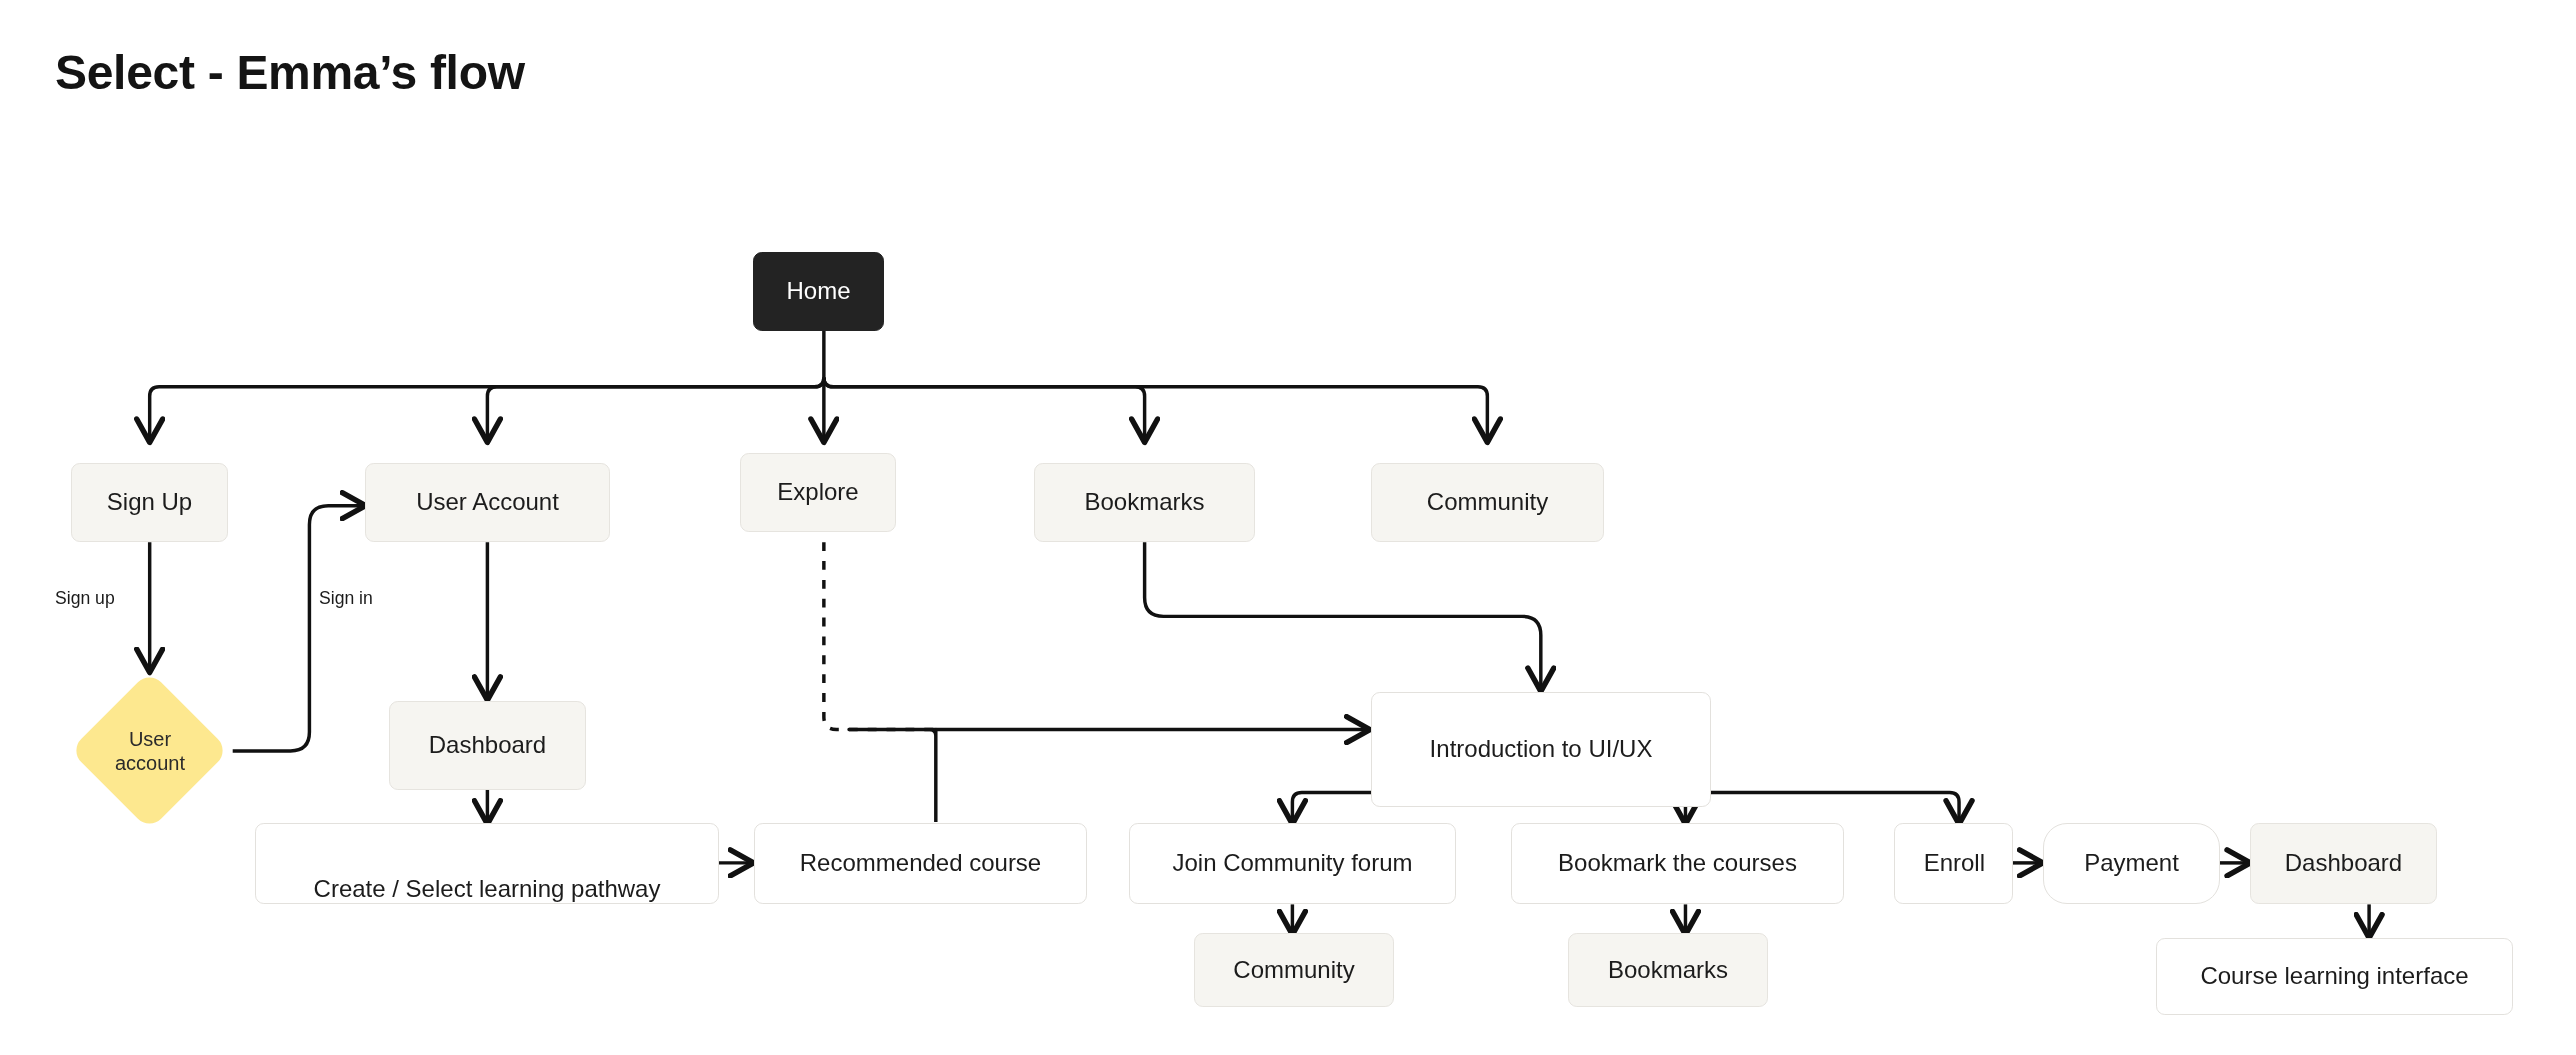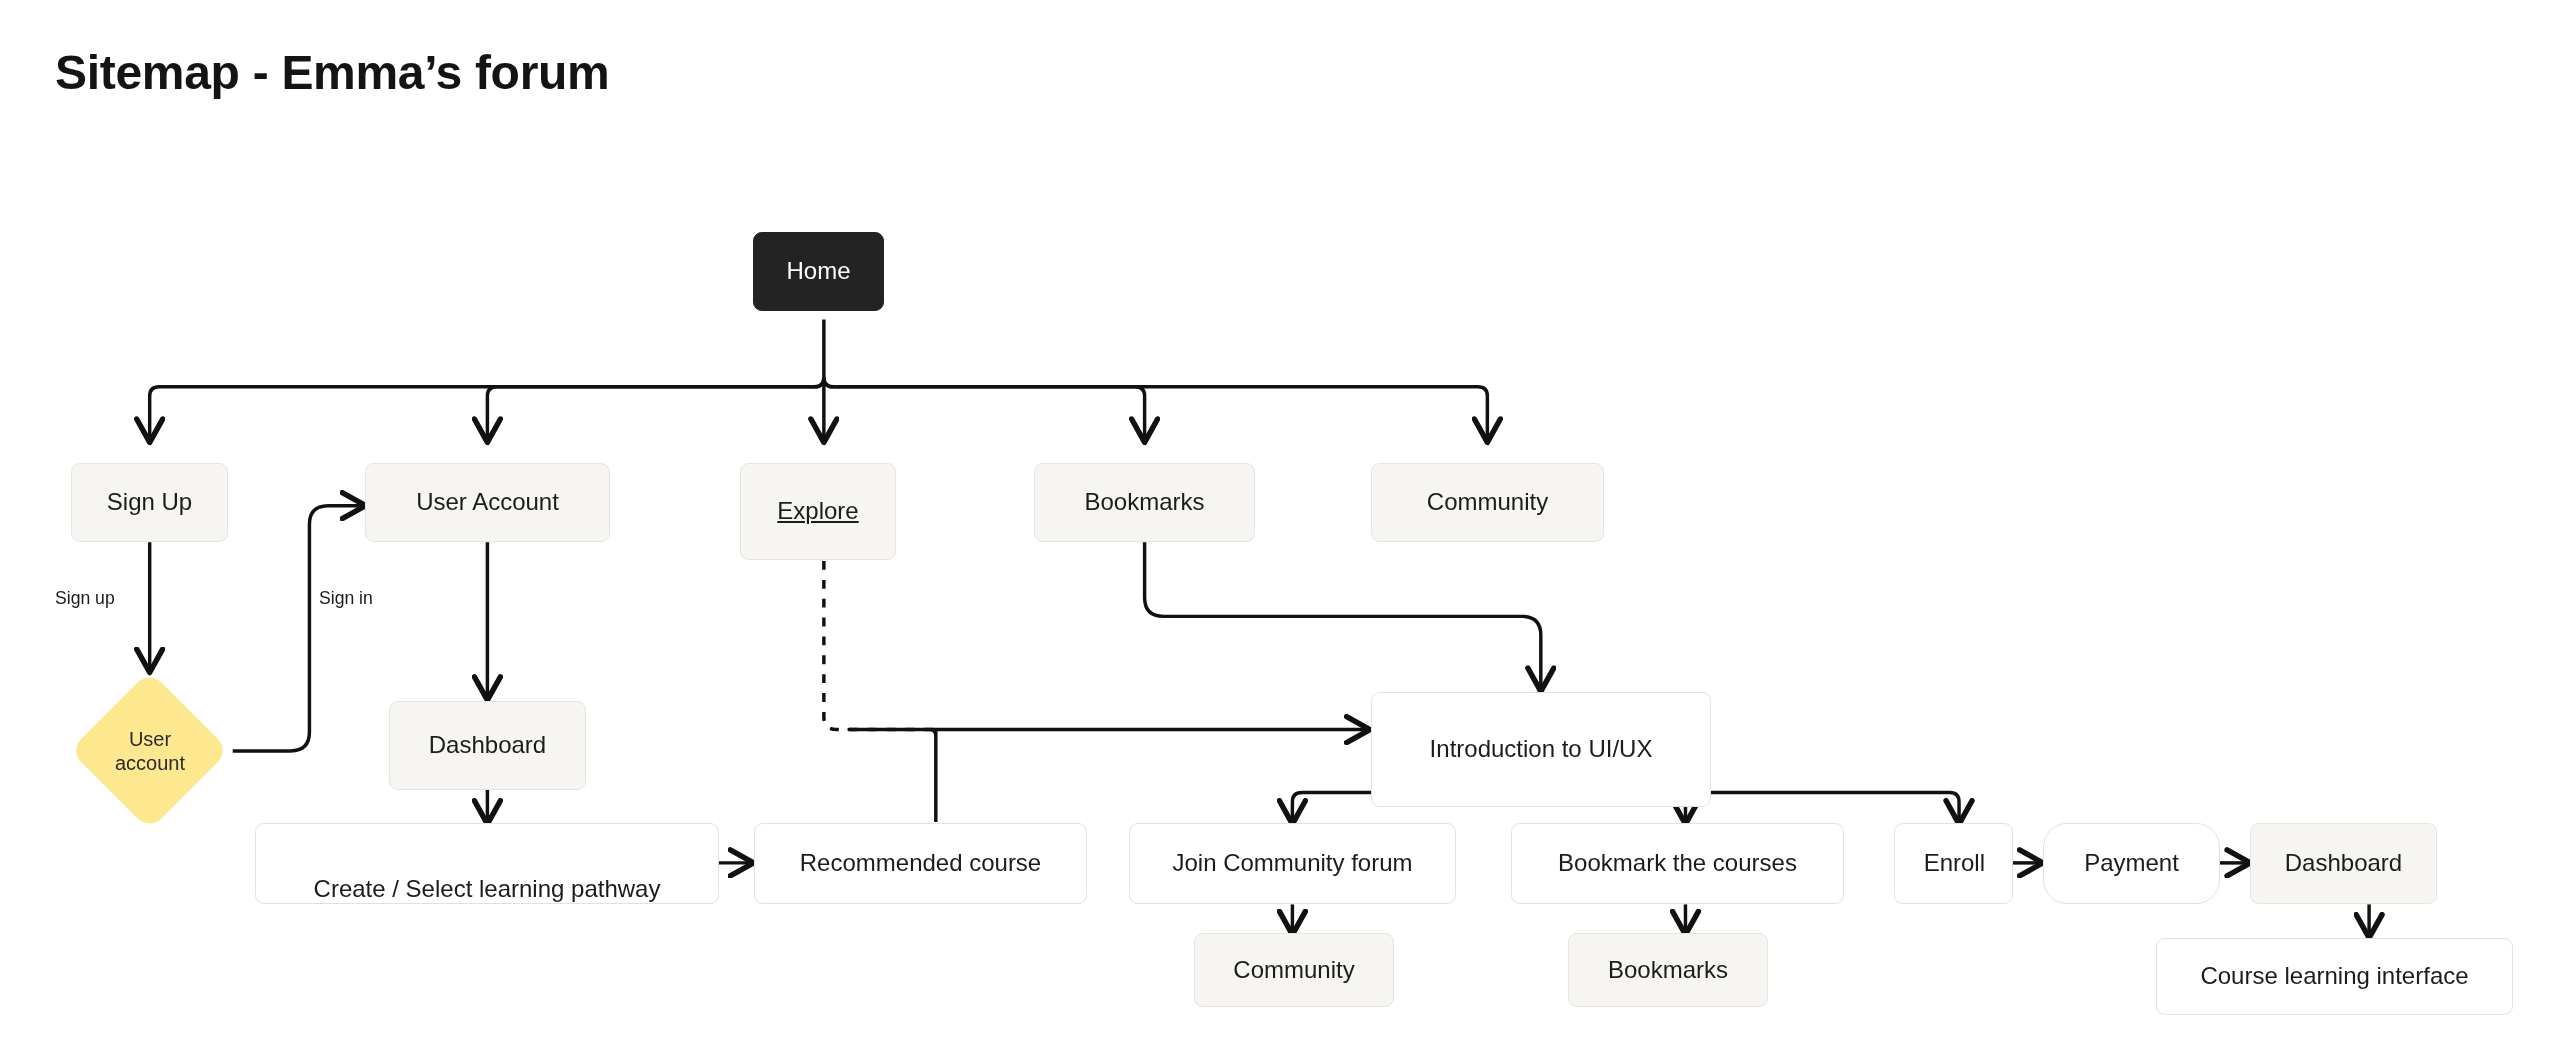--- a/index.html
+++ b/index.html
@@ -89,21 +89,21 @@
     font-size: 17.6px;
     color: #1a1a1a;
     white-space: nowrap;
   }
 </style>
 </head>
 <body>
 
 <div id="canvas">
 
-  <div id="page-title">Sitemap - Emma’s forum</div>
+  <div id="page-title">Select - Emma’s flow</div>
 
   <svg id="edges" viewBox="0 0 4096 1679" width="2576" height="1056" xmlns="http://www.w3.org/2000/svg">
     <defs>
       <marker id="ah" viewBox="0 0 12 12" refX="9.2" refY="6" markerWidth="9" markerHeight="9" orient="auto-start-reverse">
         <path d="M 1 1 L 10 6 L 1 11" fill="none" stroke="#111111" stroke-width="2.1" stroke-linecap="round" stroke-linejoin="round"></path>
       </marker>
       <marker id="ahd" viewBox="0 0 12 12" refX="9.2" refY="6" markerWidth="9" markerHeight="9" orient="auto-start-reverse">
         <path d="M 1 1 L 10 6 L 1 11" fill="none" stroke="#111111" stroke-width="2.1" stroke-linecap="round" stroke-linejoin="round"></path>
       </marker>
     </defs>
@@ -154,33 +154,33 @@
 
       <path d="M 3767 1438 L 3767 1488" marker-end="url(#ah)"></path>
 
     </g>
 
     <g fill="none" stroke="#111111" stroke-width="5.5" stroke-linecap="butt" stroke-linejoin="round" stroke-dasharray="14 16">
       <path d="M 1310 862 L 1310 1140 Q 1310 1160 1330 1160 L 1492 1160"></path>
     </g>
   </svg>
 
-  <div class="node dark" style="left:753px; top:232px; width:131px; height:79px;">
+  <div class="node dark" style="left:753px; top:252px; width:131px; height:79px;">
     <span>Home</span>
   </div>
 
   <div class="node light" style="left:71px; top:463px; width:157px; height:79px;">
     <span>Sign Up</span>
   </div>
 
   <div class="node light" style="left:365px; top:463px; width:245px; height:79px;">
     <span>User Account</span>
   </div>
 
-  <div class="node light" style="left:740px; top:463px; width:156px; height:97px;text-decoration:underline;">
+  <div class="node light" style="left:740px; top:453px; width:156px; height:79px;">
     <span>Explore</span>
   </div>
 
   <div class="node light" style="left:1034px; top:463px; width:221px; height:79px;">
     <span>Bookmarks</span>
   </div>
 
   <div class="node light" style="left:1371px; top:463px; width:233px; height:79px;">
     <span>Community</span>
   </div>

